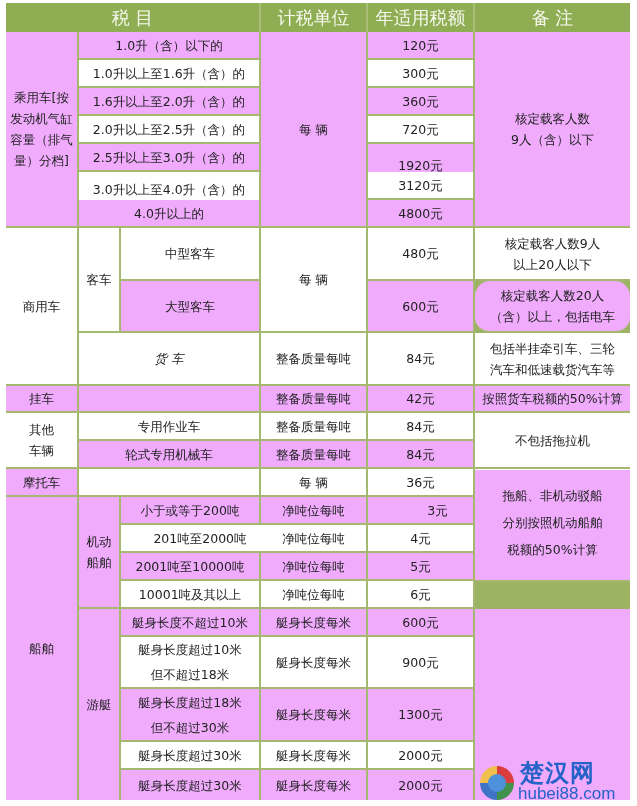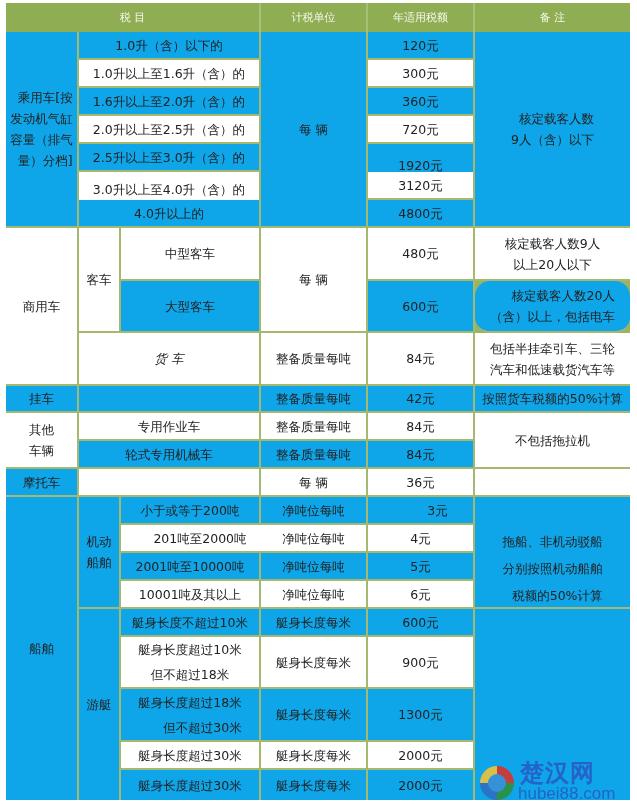--- a/index.html
+++ b/index.html
@@ -4,22 +4,22 @@
 <style>
   html, body { margin:0; padding:0; background:#ffffff; }
   body { width:637px; height:806px; position:relative; overflow:hidden;
          font-family:"DejaVu Sans","Liberation Sans",sans-serif; color:#222; }
   .tbl { position:absolute; left:6px; top:3px; width:624px; height:797px;
          background:#9bb363; }
   .c { position:absolute; box-sizing:border-box; display:flex; align-items:center;
        justify-content:center; text-align:center; font-size:12.5px; line-height:21px;
        border-right:2px solid #a4b870; border-bottom:2px solid #a4b870; padding:0 2px;
        white-space:pre-line; }
-  .hd { background:#8fae53; color:#f6f8ee; font-size:11px; border-right:2px solid #a9bf77; border-bottom:none; }
-  .g { background:#0ea5e9;text-align:right; }
+  .hd { background:#8fae53; color:#f6f8ee; font-size:18px; border-right:2px solid #a9bf77; border-bottom:none; }
+  .g { background:#f0abfc; }
   .w { background:#ffffff; }
   .wm { position:absolute; left:480px; top:760px; width:150px; height:44px; }
   .wm .logo { position:absolute; left:0; top:6px; width:34px; height:34px; border-radius:50%;
      background:conic-gradient(#d9322b 0 25%, #2e8f3a 25% 50%, #2c6fc0 50% 75%, #f0c23a 75% 100%); opacity:.9; }
   .wm .logo::after { content:""; position:absolute; left:8px; top:8px; width:18px; height:18px; border-radius:50%; background:#3c8fd8; }
   .wm .t1 { position:absolute; left:40px; top:0; font-size:24px; font-weight:bold; color:#2563c9; letter-spacing:1px; line-height:26px; }
   .wm .t2 { position:absolute; left:38px; top:25px; font-size:17px; color:#2563c9; line-height:18px; font-family:"Liberation Sans",sans-serif; }
 </style>
 </head>
 <body>
@@ -102,21 +102,21 @@
   <div class="c g" style="left:115px;top:550px;width:140px;height:28px;">2001吨至10000吨</div>
   <div class="c w" style="left:115px;top:578px;width:140px;height:28px;">10001吨及其以上</div>
   <div class="c g" style="left:255px;top:494px;width:107px;height:28px;">净吨位每吨</div>
   <div class="c w" style="left:255px;top:522px;width:107px;height:28px;">净吨位每吨</div>
   <div class="c g" style="left:255px;top:550px;width:107px;height:28px;">净吨位每吨</div>
   <div class="c w" style="left:255px;top:578px;width:107px;height:28px;">净吨位每吨</div>
   <div class="c g" style="left:362px;top:494px;width:107px;height:28px;padding-left:36px;">3元</div>
   <div class="c w" style="left:362px;top:522px;width:107px;height:28px;">4元</div>
   <div class="c g" style="left:362px;top:550px;width:107px;height:28px;">5元</div>
   <div class="c w" style="left:362px;top:578px;width:107px;height:28px;">6元</div>
-  <div class="c g" style="left:469px;top:494px;width:155px;height:112px;border-right:none;align-items:flex-start;padding-top:31px;line-height:27px;">拖船、非机动驳船
+  <div class="c g" style="left:469px;top:467px;width:155px;height:112px;border-right:none;align-items:flex-start;padding-top:12px;line-height:27px;">拖船、非机动驳船
 分别按照机动船舶
 税额的50%计算</div>
 
   <div class="c g" style="left:115px;top:606px;width:140px;height:28px;">艇身长度不超过10米</div>
   <div class="c w" style="left:115px;top:634px;width:140px;height:52px;line-height:25px;">艇身长度超过10米
 但不超过18米</div>
   <div class="c g" style="left:115px;top:686px;width:140px;height:53px;line-height:25px;">艇身长度超过18米
 但不超过30米</div>
   <div class="c w" style="left:115px;top:739px;width:140px;height:28px;">艇身长度超过30米</div>
   <div class="c g" style="left:115px;top:767px;width:140px;height:30px;border-bottom:none;">艇身长度超过30米</div>

